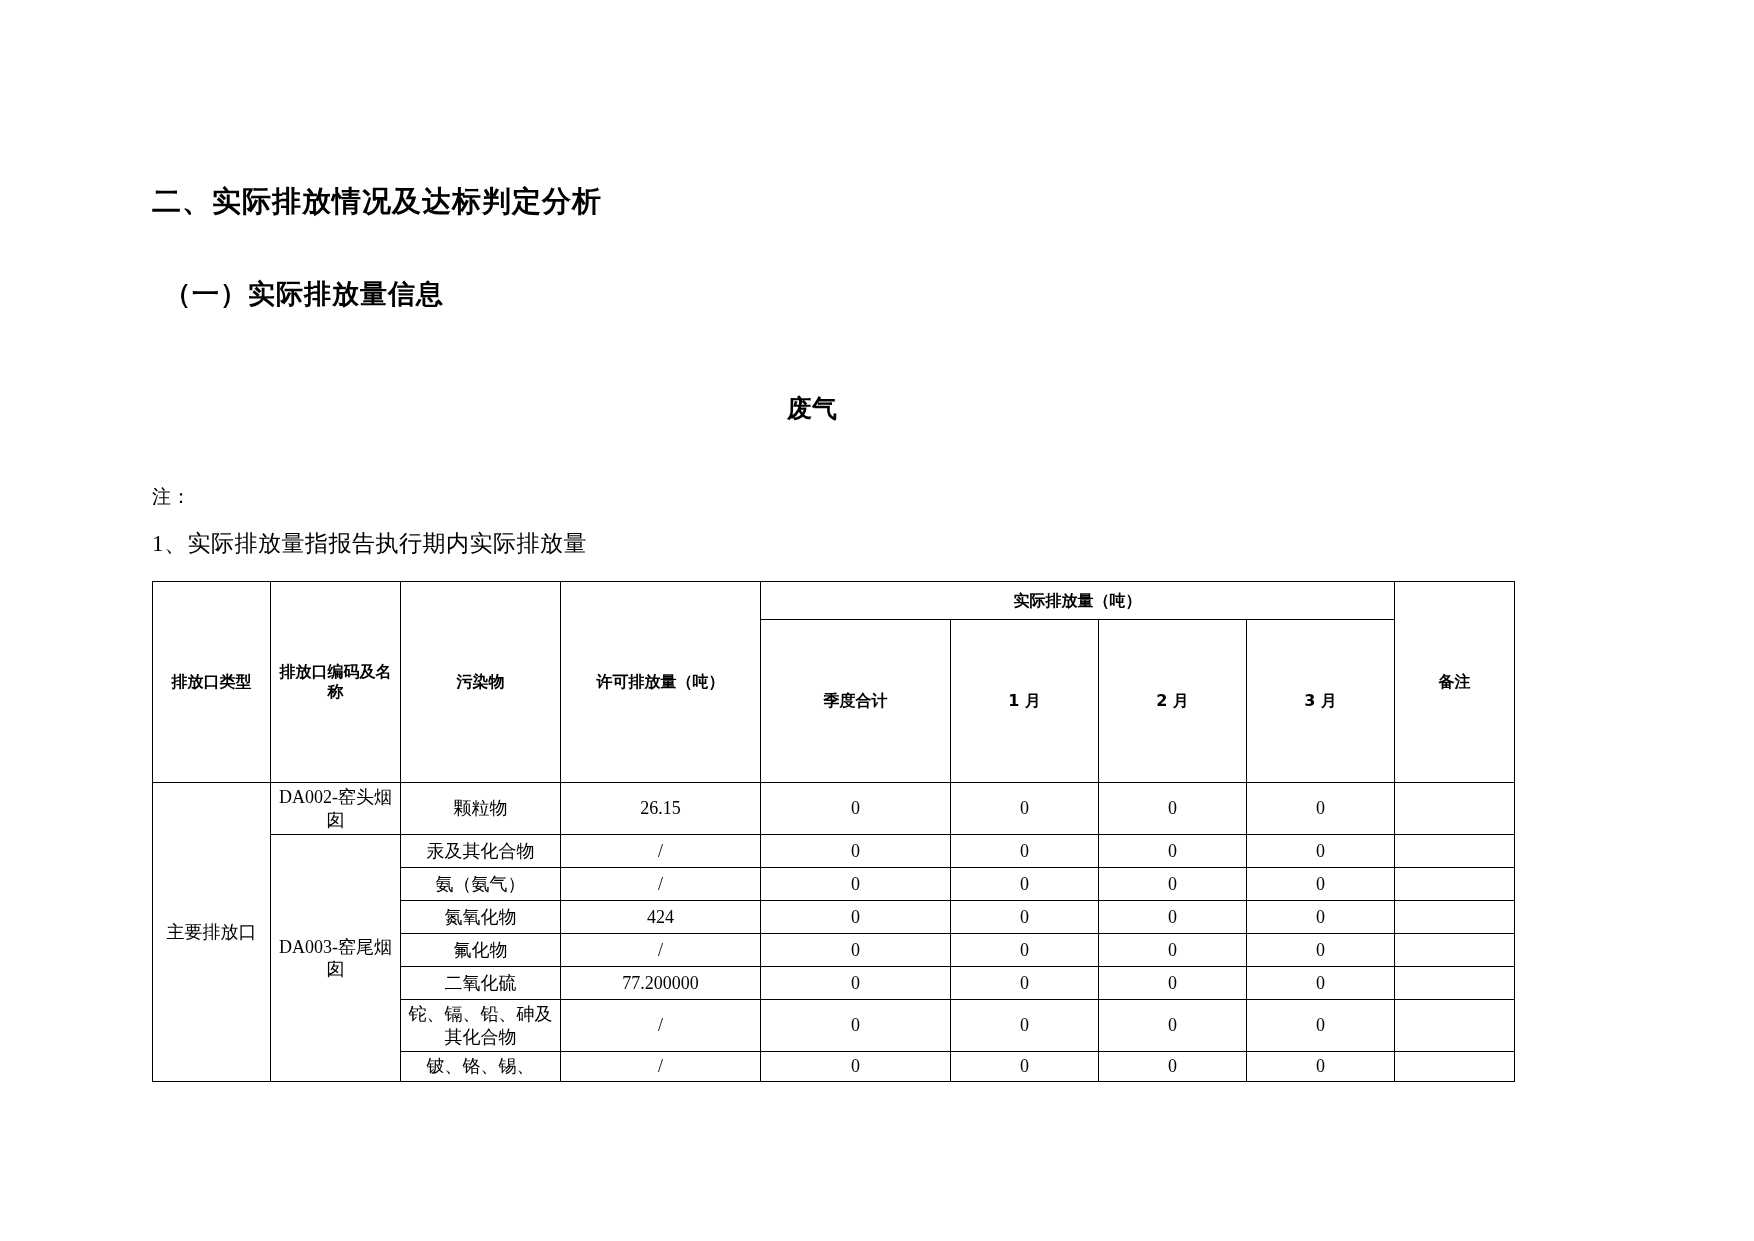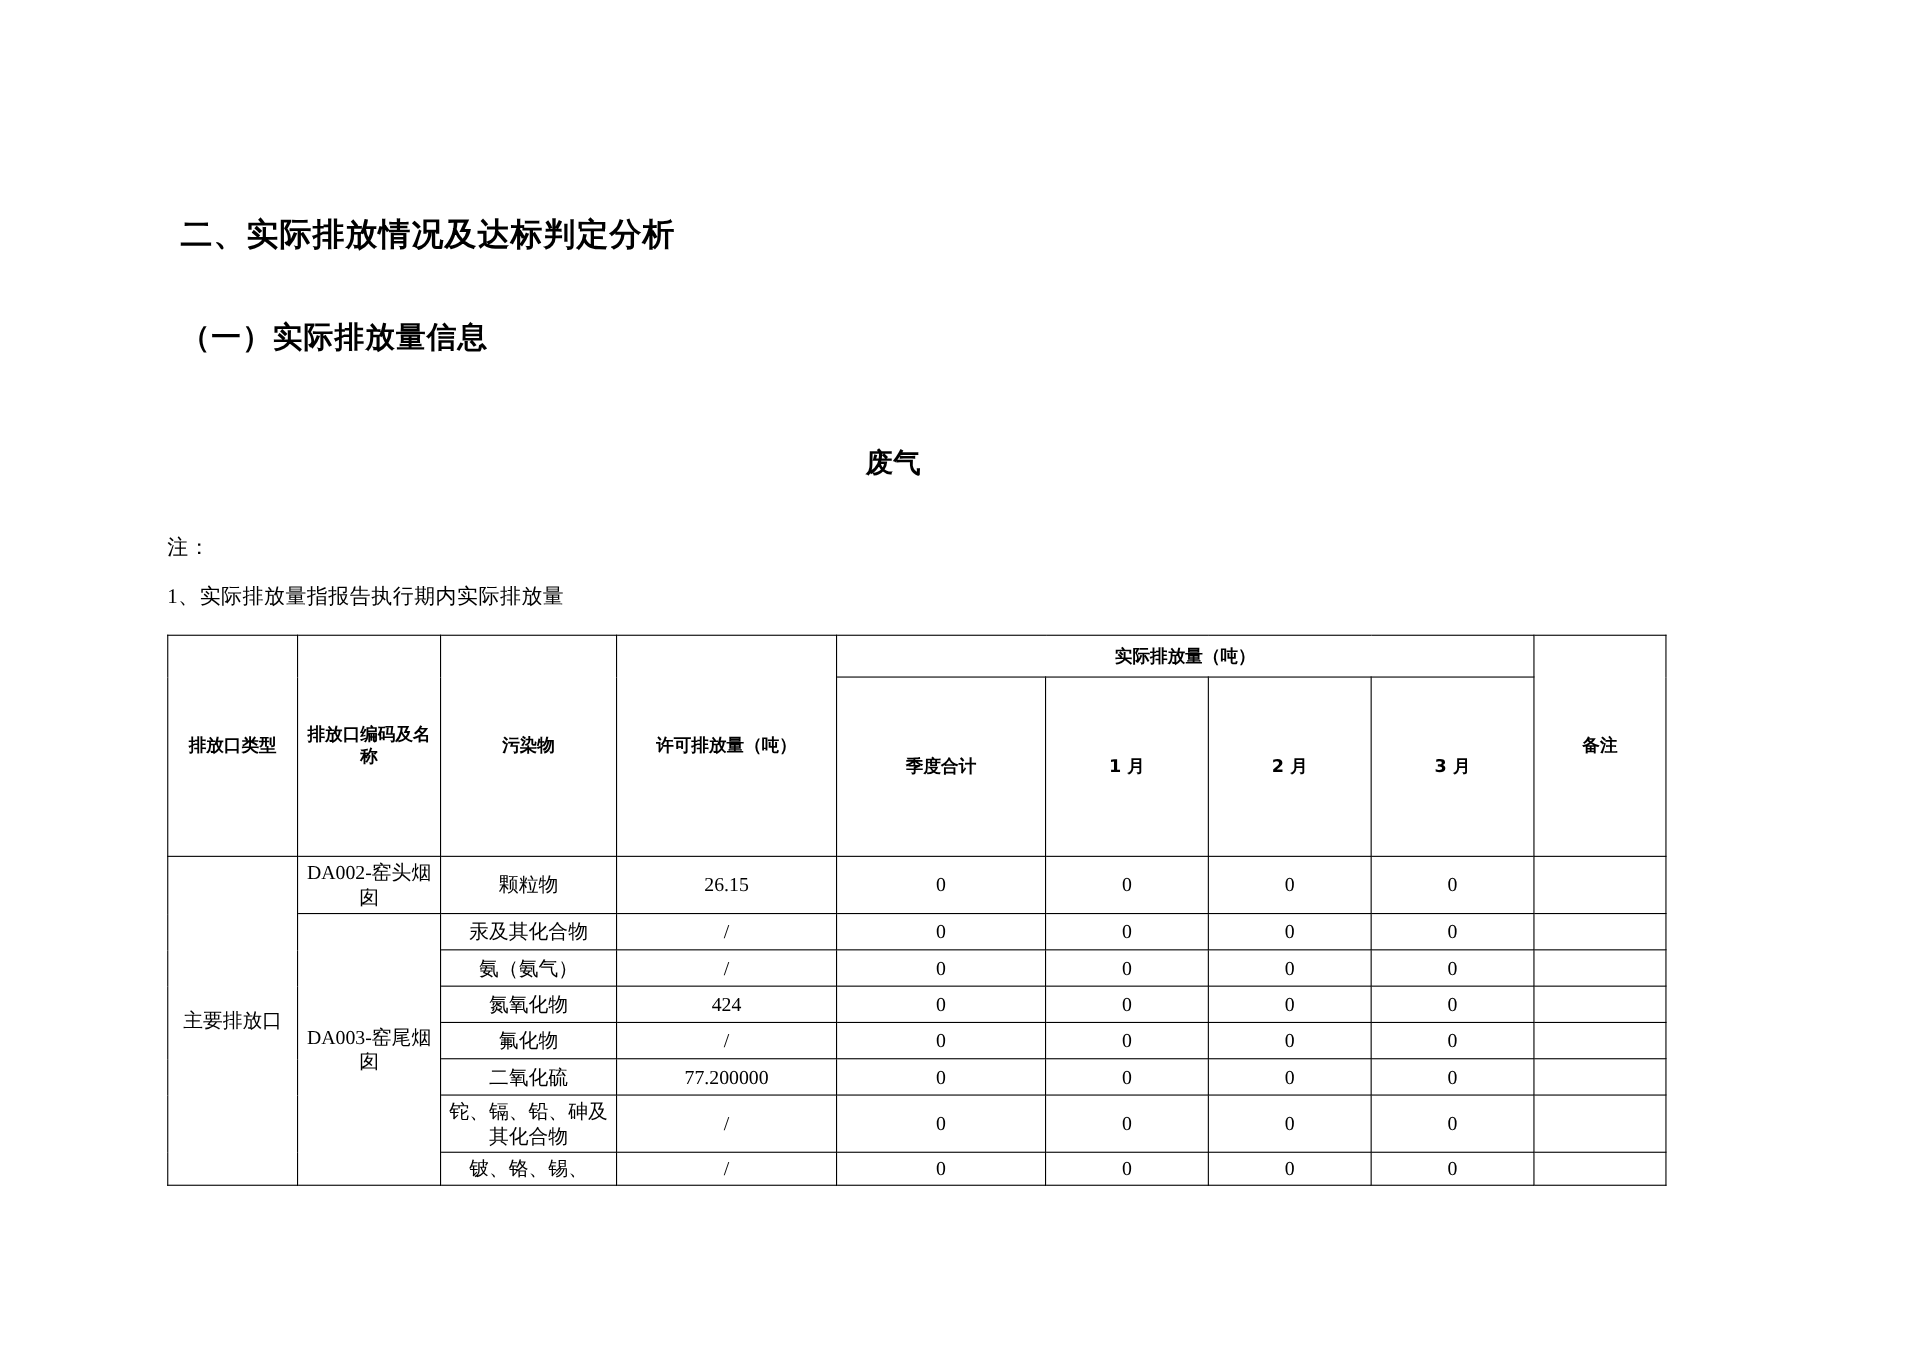--- a/index.html
+++ b/index.html
@@ -20,48 +20,48 @@
     width: 1754px;
     height: 1241px;
     box-sizing: border-box;
     padding: 0 152px;
   }
   .h-section {
     font-family: "DejaVu Sans", sans-serif;
     font-weight: bold;
     font-size: 29px;
     letter-spacing: 1px;
-    margin: 12px;
+    margin: 0;
     padding-top: 182px;
   }
   .h-sub {
     font-family: "DejaVu Sans", sans-serif;
     font-weight: bold;
     font-size: 27px;
     letter-spacing: 1px;
     margin: 12px;
     padding-top: 42px;
   }
   .h-center {
     text-align: center;
     font-family: "DejaVu Sans", sans-serif;
     font-weight: bold;
     font-size: 25px;
-    margin: 0;
+    margin: 11px;
     padding-top: 68px;
     padding-right: 130px;
   }
   .note-label {
     font-size: 19px;
     margin: 0;
     padding-top: 48px;
     letter-spacing: 0.5px;
   }
   .note-line {
-    font-size: 19px;
+    font-size: 23px;
     margin: 0;
     padding-top: 18px;
     letter-spacing: 0.5px;
   }
   table.emis {
     border-collapse: collapse;
     width: 1316px;
     margin-top: 22px;
     table-layout: fixed;
   }

